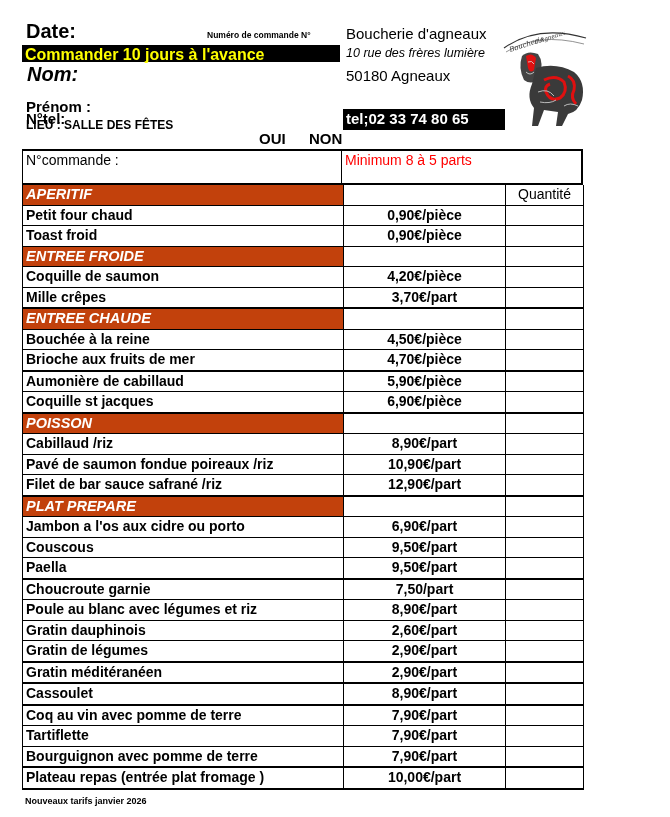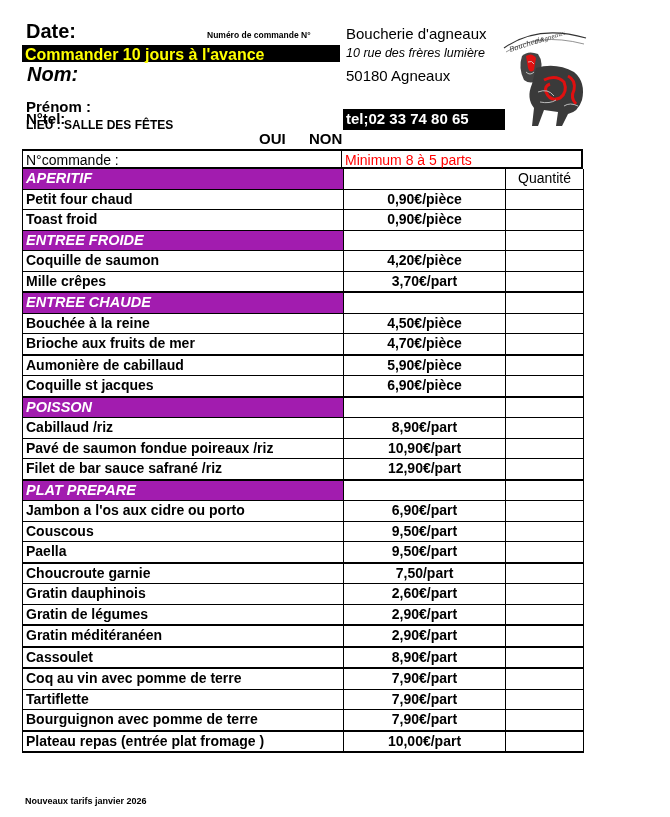--- a/index.html
+++ b/index.html
@@ -23,34 +23,34 @@
   .shop-name { left: 346px; top: 25px; font-size: 15px; }
   .shop-address { left: 346px; top: 46px; font-size: 12.5px; font-style: italic; width: 156px; overflow: hidden; }
   .shop-city { left: 346px; top: 67px; font-size: 15px; }
   .phone-bar { left: 343px; top: 109px; width: 162px; height: 21px; background: #000; }
   .phone-text { left: 346px; top: 110px; font-size: 15px; font-weight: bold; color: #fff; }
 
   .logo { left: 498px; top: 22px; width: 96px; height: 108px; }
 
   
   .table-wrap { position: absolute; left: 22px; top: 149px; width: 561px; }
-  .order-row { position: relative; height: 20px; border: 2px solid #000; border-left: 1.5px solid #000; box-sizing: border-box; }
+  .order-row { position: relative; height: 36px; border: 2px solid #000; border-left: 1.5px solid #000; box-sizing: border-box; }
   .order-row .c1 { position: absolute; left: 3px; top: 1px; font-size: 14px; }
   .order-row .min { position: absolute; left: 322px; top: 1px; font-size: 14px; color: #ff0000; font-weight: normal; }
   .order-row .divider { position: absolute; left: 318px; top: 0; bottom: 0; border-left: 1.5px solid #000; }
 
   table.menu { border-collapse: collapse; width: 561px; table-layout: fixed; }
   table.menu td { height: 19.5px; padding: 0 3px; font-size: 14px; font-weight: bold;
                   border-left: 1.5px solid #000; border-right: 1.5px solid #000;
                   border-bottom: 1.5px solid #000; white-space: nowrap; overflow: hidden; line-height: 19px; }
   table.menu col.c-name { width: 321px; }
   table.menu col.c-price { width: 162px; }
   table.menu col.c-qty { width: 78px; }
   table.menu td.price { text-align: center; }
-  table.menu tr.cat td.name { background: #a21caf; color: #fff; font-style: italic; font-size: 14.5px; }
+  table.menu tr.cat td.name { background: #c2410c; color: #fff; font-style: italic; font-size: 14.5px; }
   table.menu td.qty-head { font-weight: normal; text-align: right; padding-right: 12px; font-size: 14px; }
   table.menu tr.thick td { border-bottom: 2px solid #000; }
   table.menu tr.last td { border-bottom: 2px solid #000; }
 
   .footer-note { left: 25px; top: 796px; font-size: 9px; font-weight: bold; }
 </style>
 </head>
 <body>
 
 <div class="abs date-label">Date:</div>
@@ -196,20 +196,25 @@
         <td class="name">Paella</td>
         <td class="price">9,50€/part</td>
         <td class="qty"></td>
       </tr>
         <tr class="">
         <td class="name">Choucroute garnie</td>
         <td class="price">7,50/part</td>
         <td class="qty"></td>
       </tr>
         <tr class="">
+        <td class="name">Poule au blanc avec légumes et riz</td>
+        <td class="price">8,90€/part</td>
+        <td class="qty"></td>
+      </tr>
+        <tr class="">
         <td class="name">Gratin dauphinois</td>
         <td class="price">2,60€/part</td>
         <td class="qty"></td>
       </tr>
         <tr class="thick">
         <td class="name">Gratin de légumes</td>
         <td class="price">2,90€/part</td>
         <td class="qty"></td>
       </tr>
         <tr class="thick">

